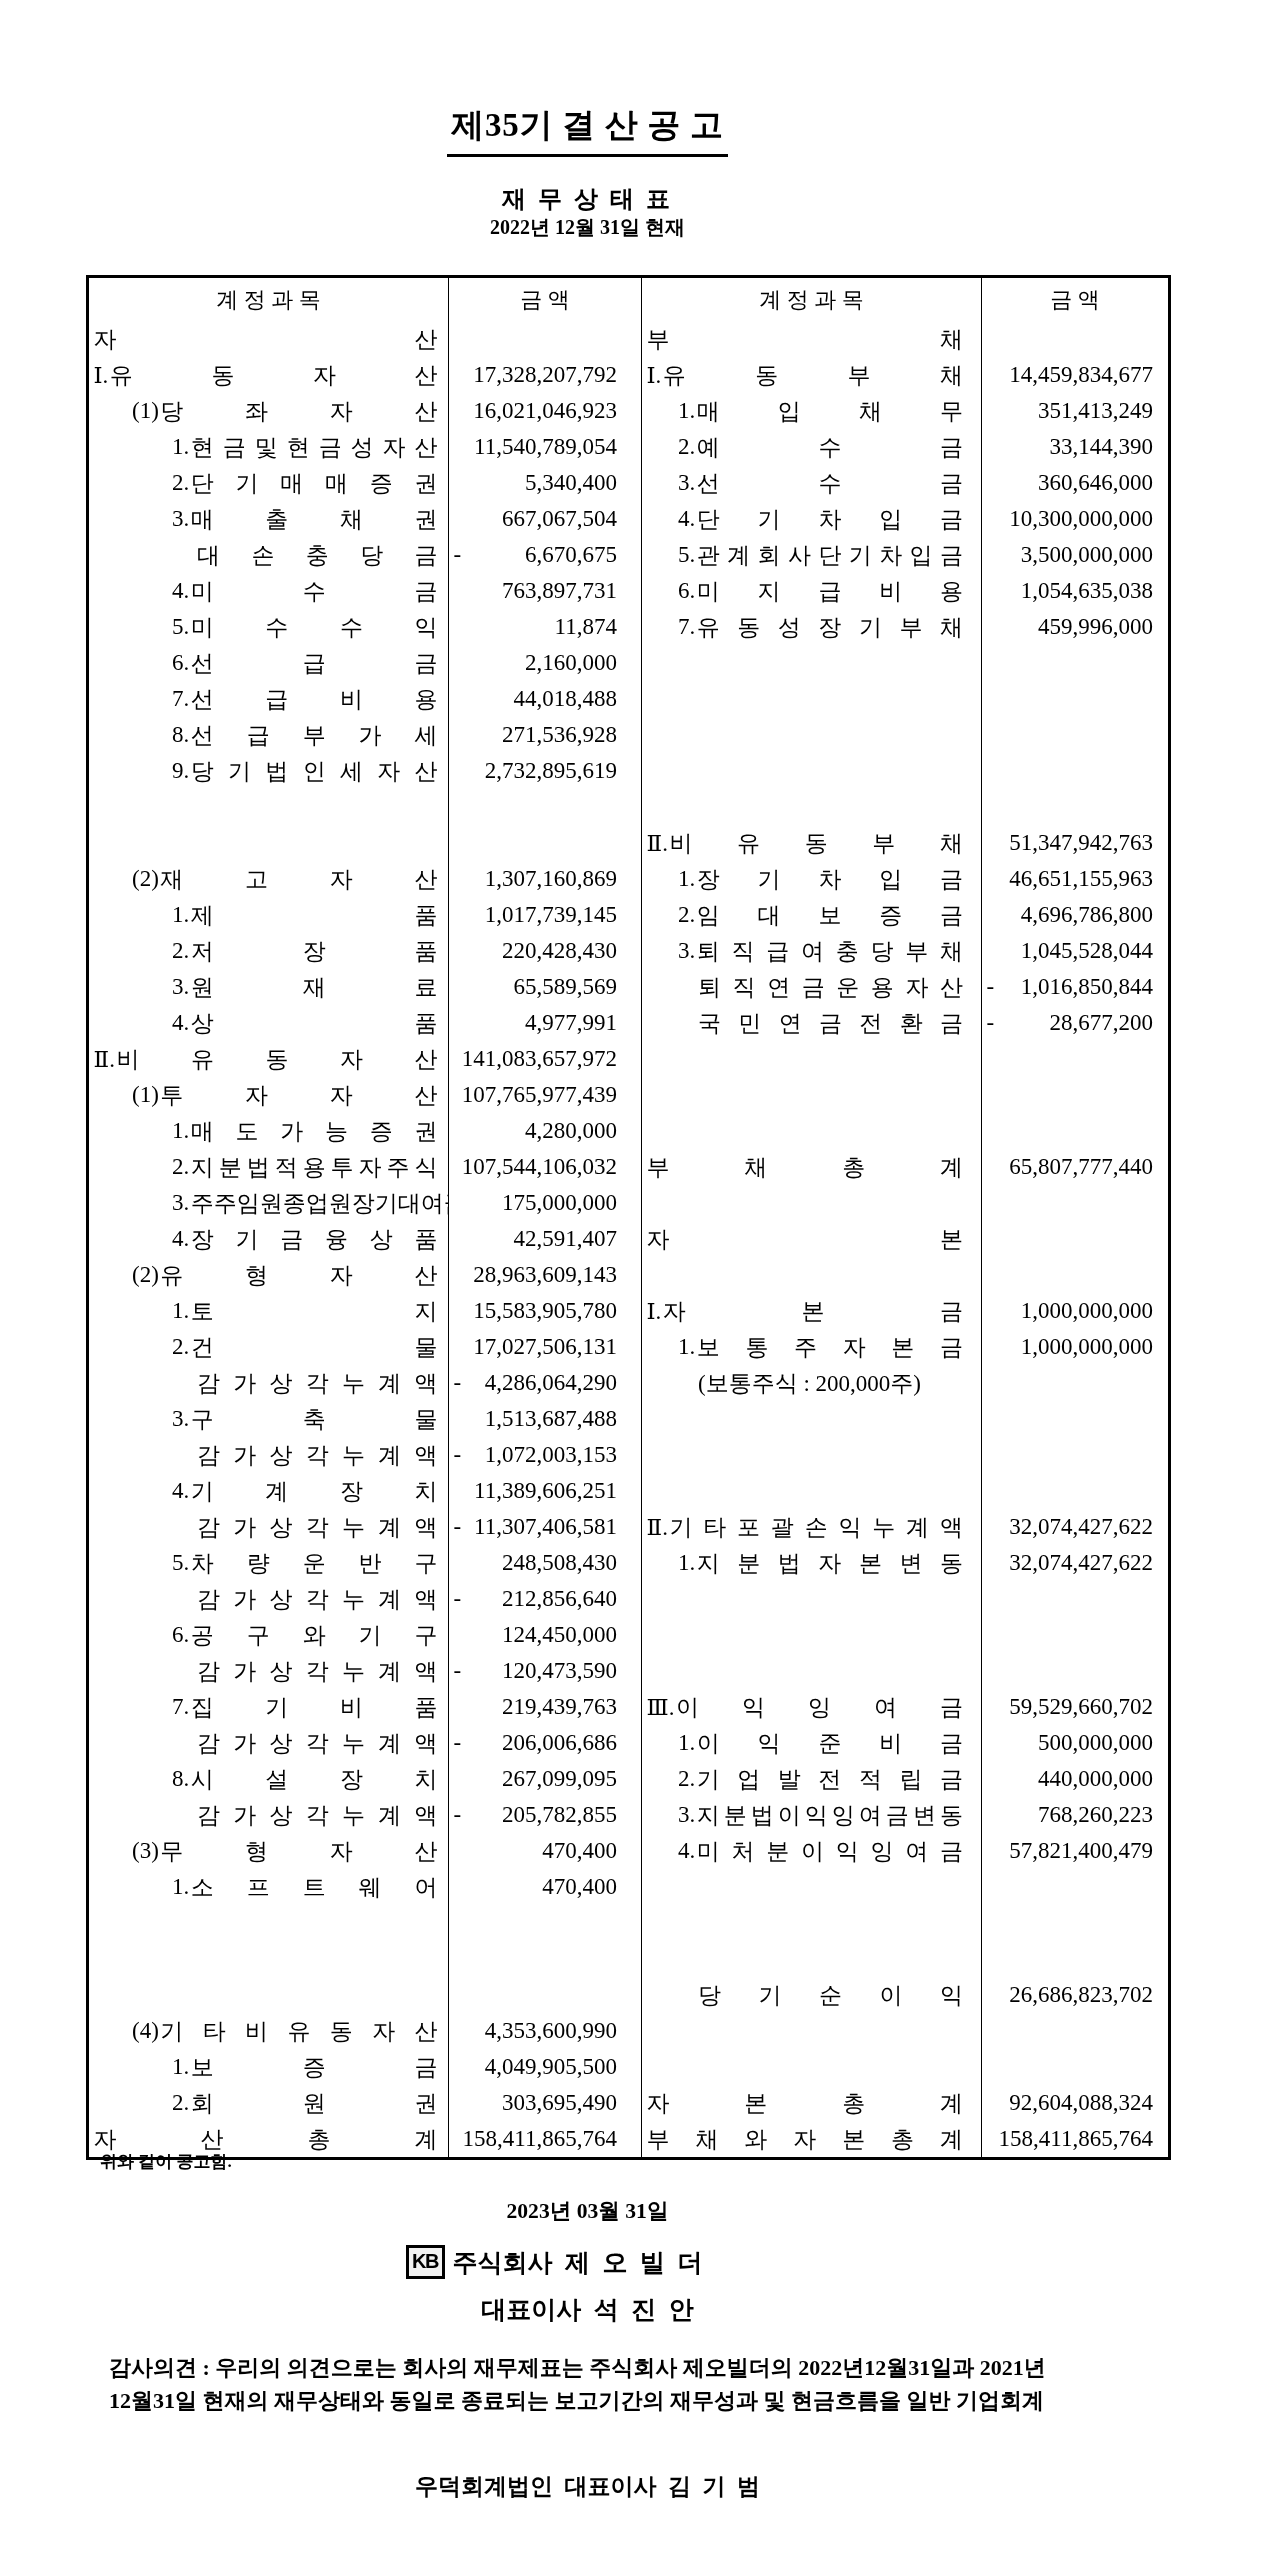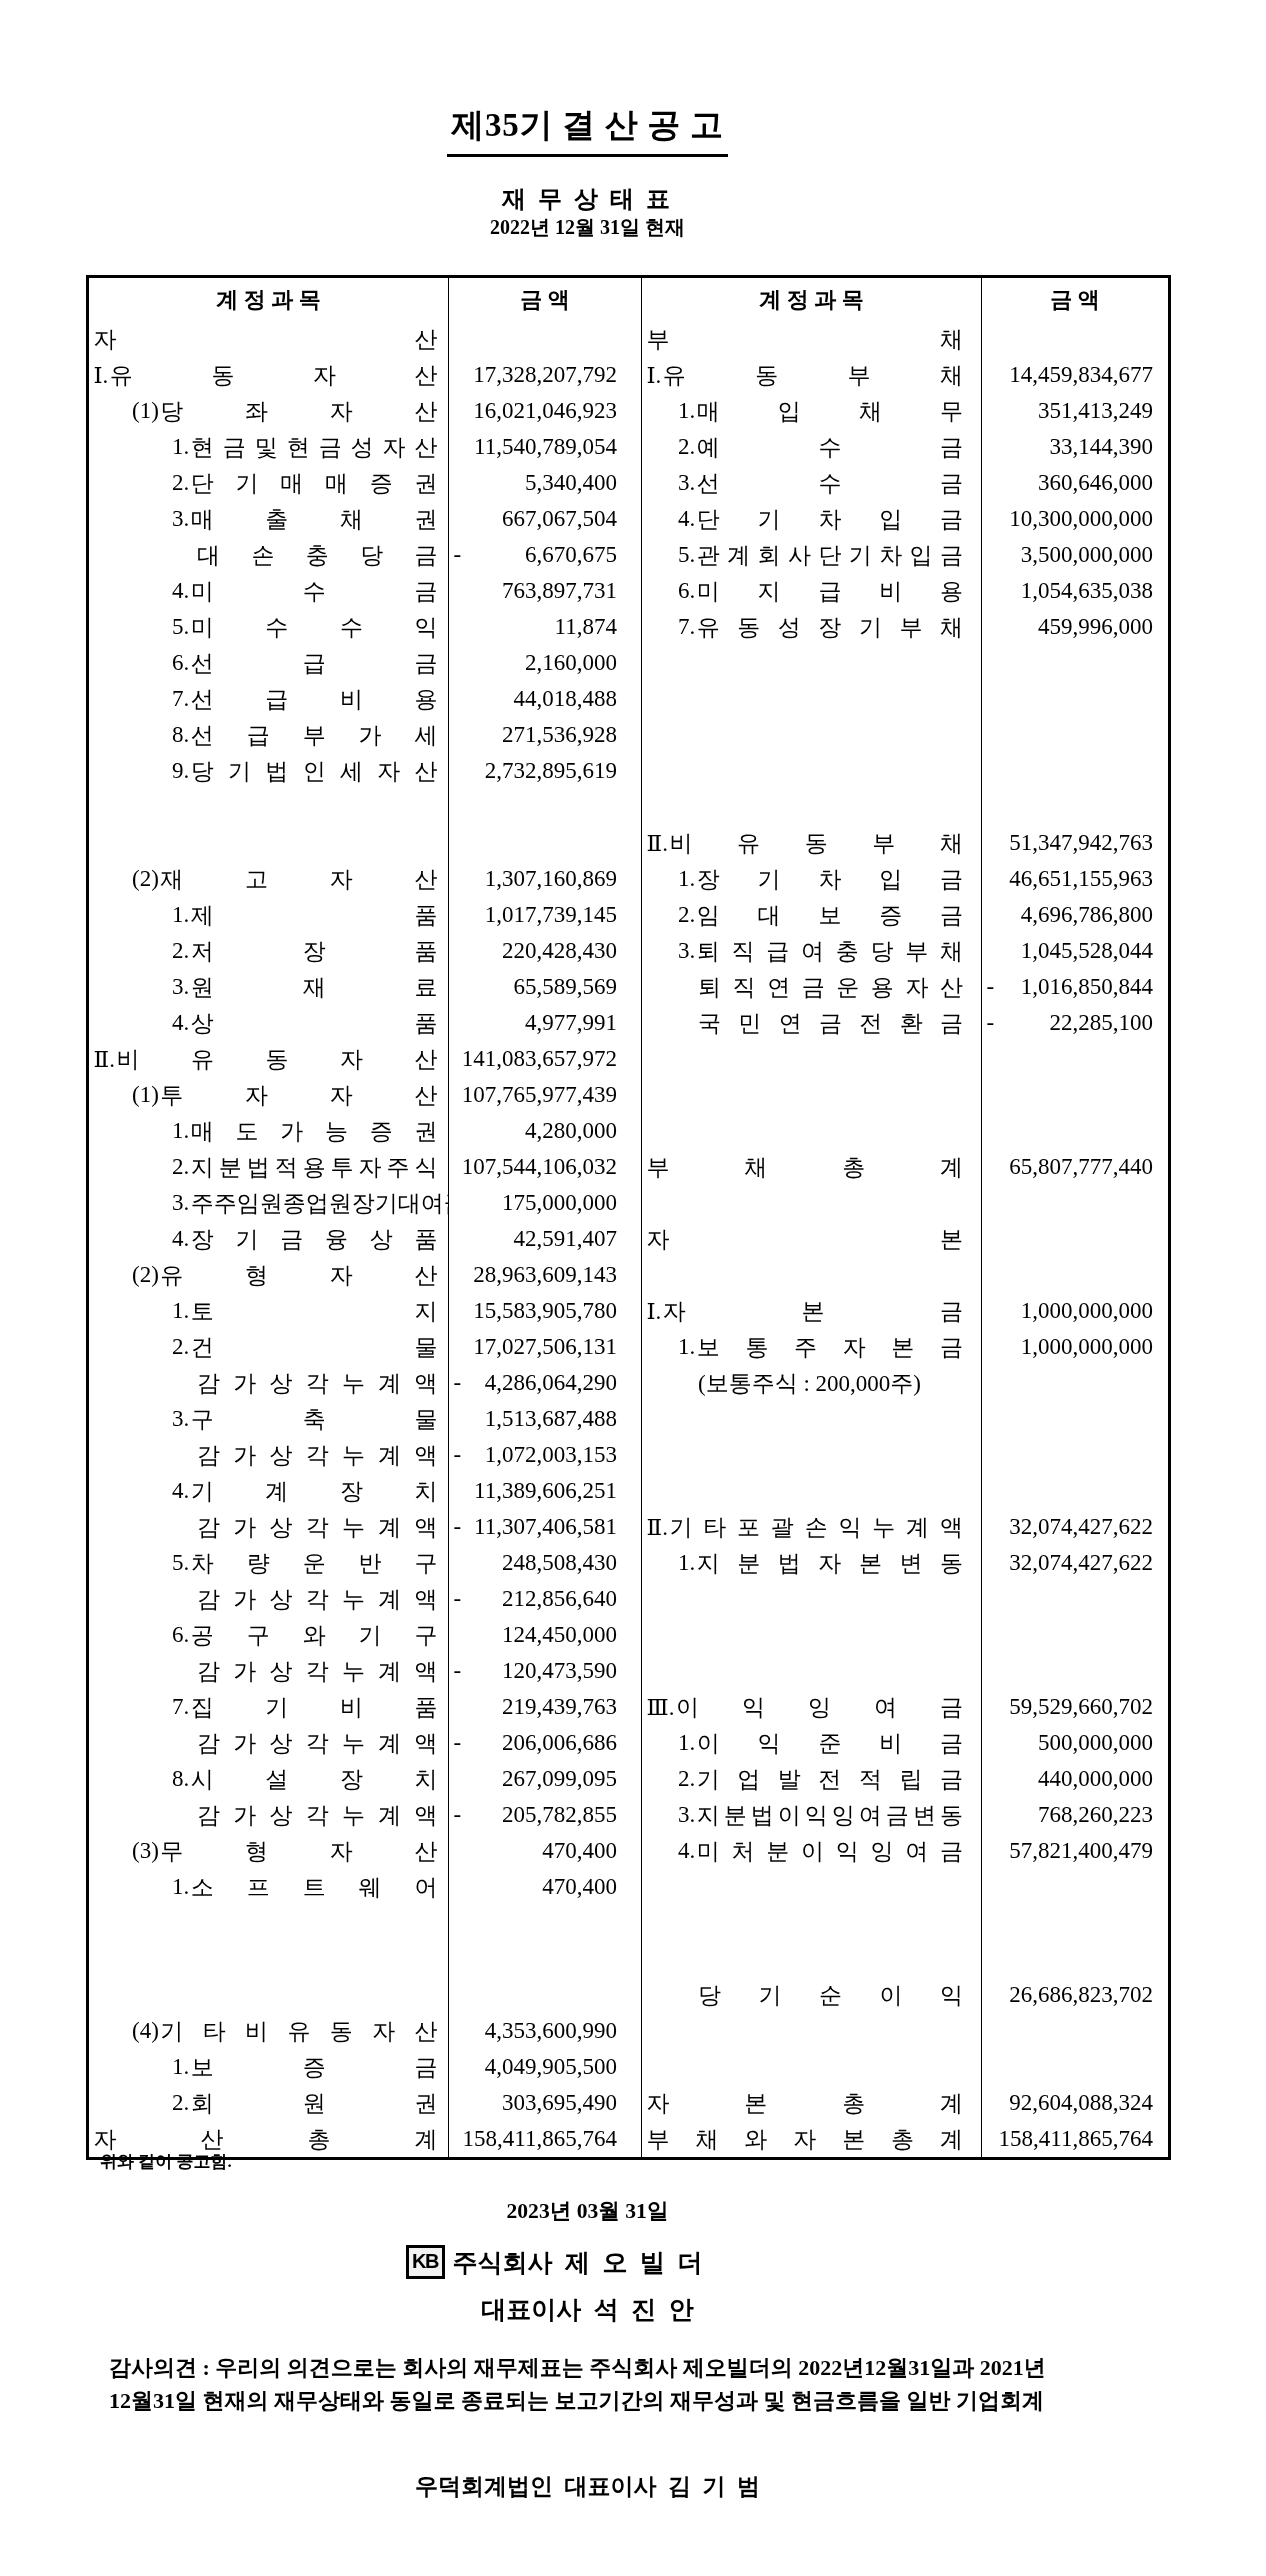--- a/index.html
+++ b/index.html
@@ -24,21 +24,21 @@
   table.tbl{
     position:absolute; top:275px; left:86px;
     border-collapse:collapse; table-layout:fixed;
     width:1082px; font-size:23px;
   }
   table.tbl, table.tbl td, table.tbl th{border:0;}
   table.tbl{border:3px solid #000;}
   col.c-acct-l{width:361px;} col.c-amt-l{width:193px;}
   col.c-acct-r{width:340px;} col.c-amt-r{width:188px;}
   .tbl th{
-    height:43px; font-size:22px; font-weight:bold; text-align:center;
+    height:43px; font-size:22px; font-weight:normal; text-align:center;
     border-bottom:3px solid #000; padding:0;
   }
   .tbl td{height:36px; padding:0; vertical-align:middle; overflow:hidden;}
   .tbl .vline{border-left:1.5px solid #000;}
 
   .lab{display:flex; align-items:center; width:100%; box-sizing:border-box; white-space:pre;}
   .lab .pfx{flex:0 0 auto; margin-right:1.5px;}
   .lab .spread{flex:1 1 auto; display:flex; justify-content:space-between; min-width:0;}
   .lab .spread.ns{display:block; white-space:pre;}
   
@@ -454,21 +454,21 @@
             <div class="amt al">
               <span class="num">4,977,991</span>
             </div>
           </td>
           <td class="vline">
             <div class="lab cr"><div class="lab lvl3" style="flex: 1 1 0%; display: flex; min-width: 0px;"><span class="spread"><span>국</span><span>민</span><span>연</span><span>금</span><span>전</span><span>환</span><span>금</span></span></div></div>
           </td>
           <td class="vline">
             <div class="amt ar">
               <span class="mns">-</span>
-              <span class="num">22,285,100</span>
+              <span class="num">28,677,200</span>
             </div>
           </td>
         </tr>
         <tr>
           <td>
             <div class="lab cl"><div class="lab lvl0" style="flex: 1 1 0%; display: flex; min-width: 0px;"><span class="pfx">Ⅱ.</span><span class="spread"><span>비</span><span>유</span><span>동</span><span>자</span><span>산</span></span></div></div>
           </td>
           <td class="vline">
             <div class="amt al">
               <span class="num">141,083,657,972</span>

